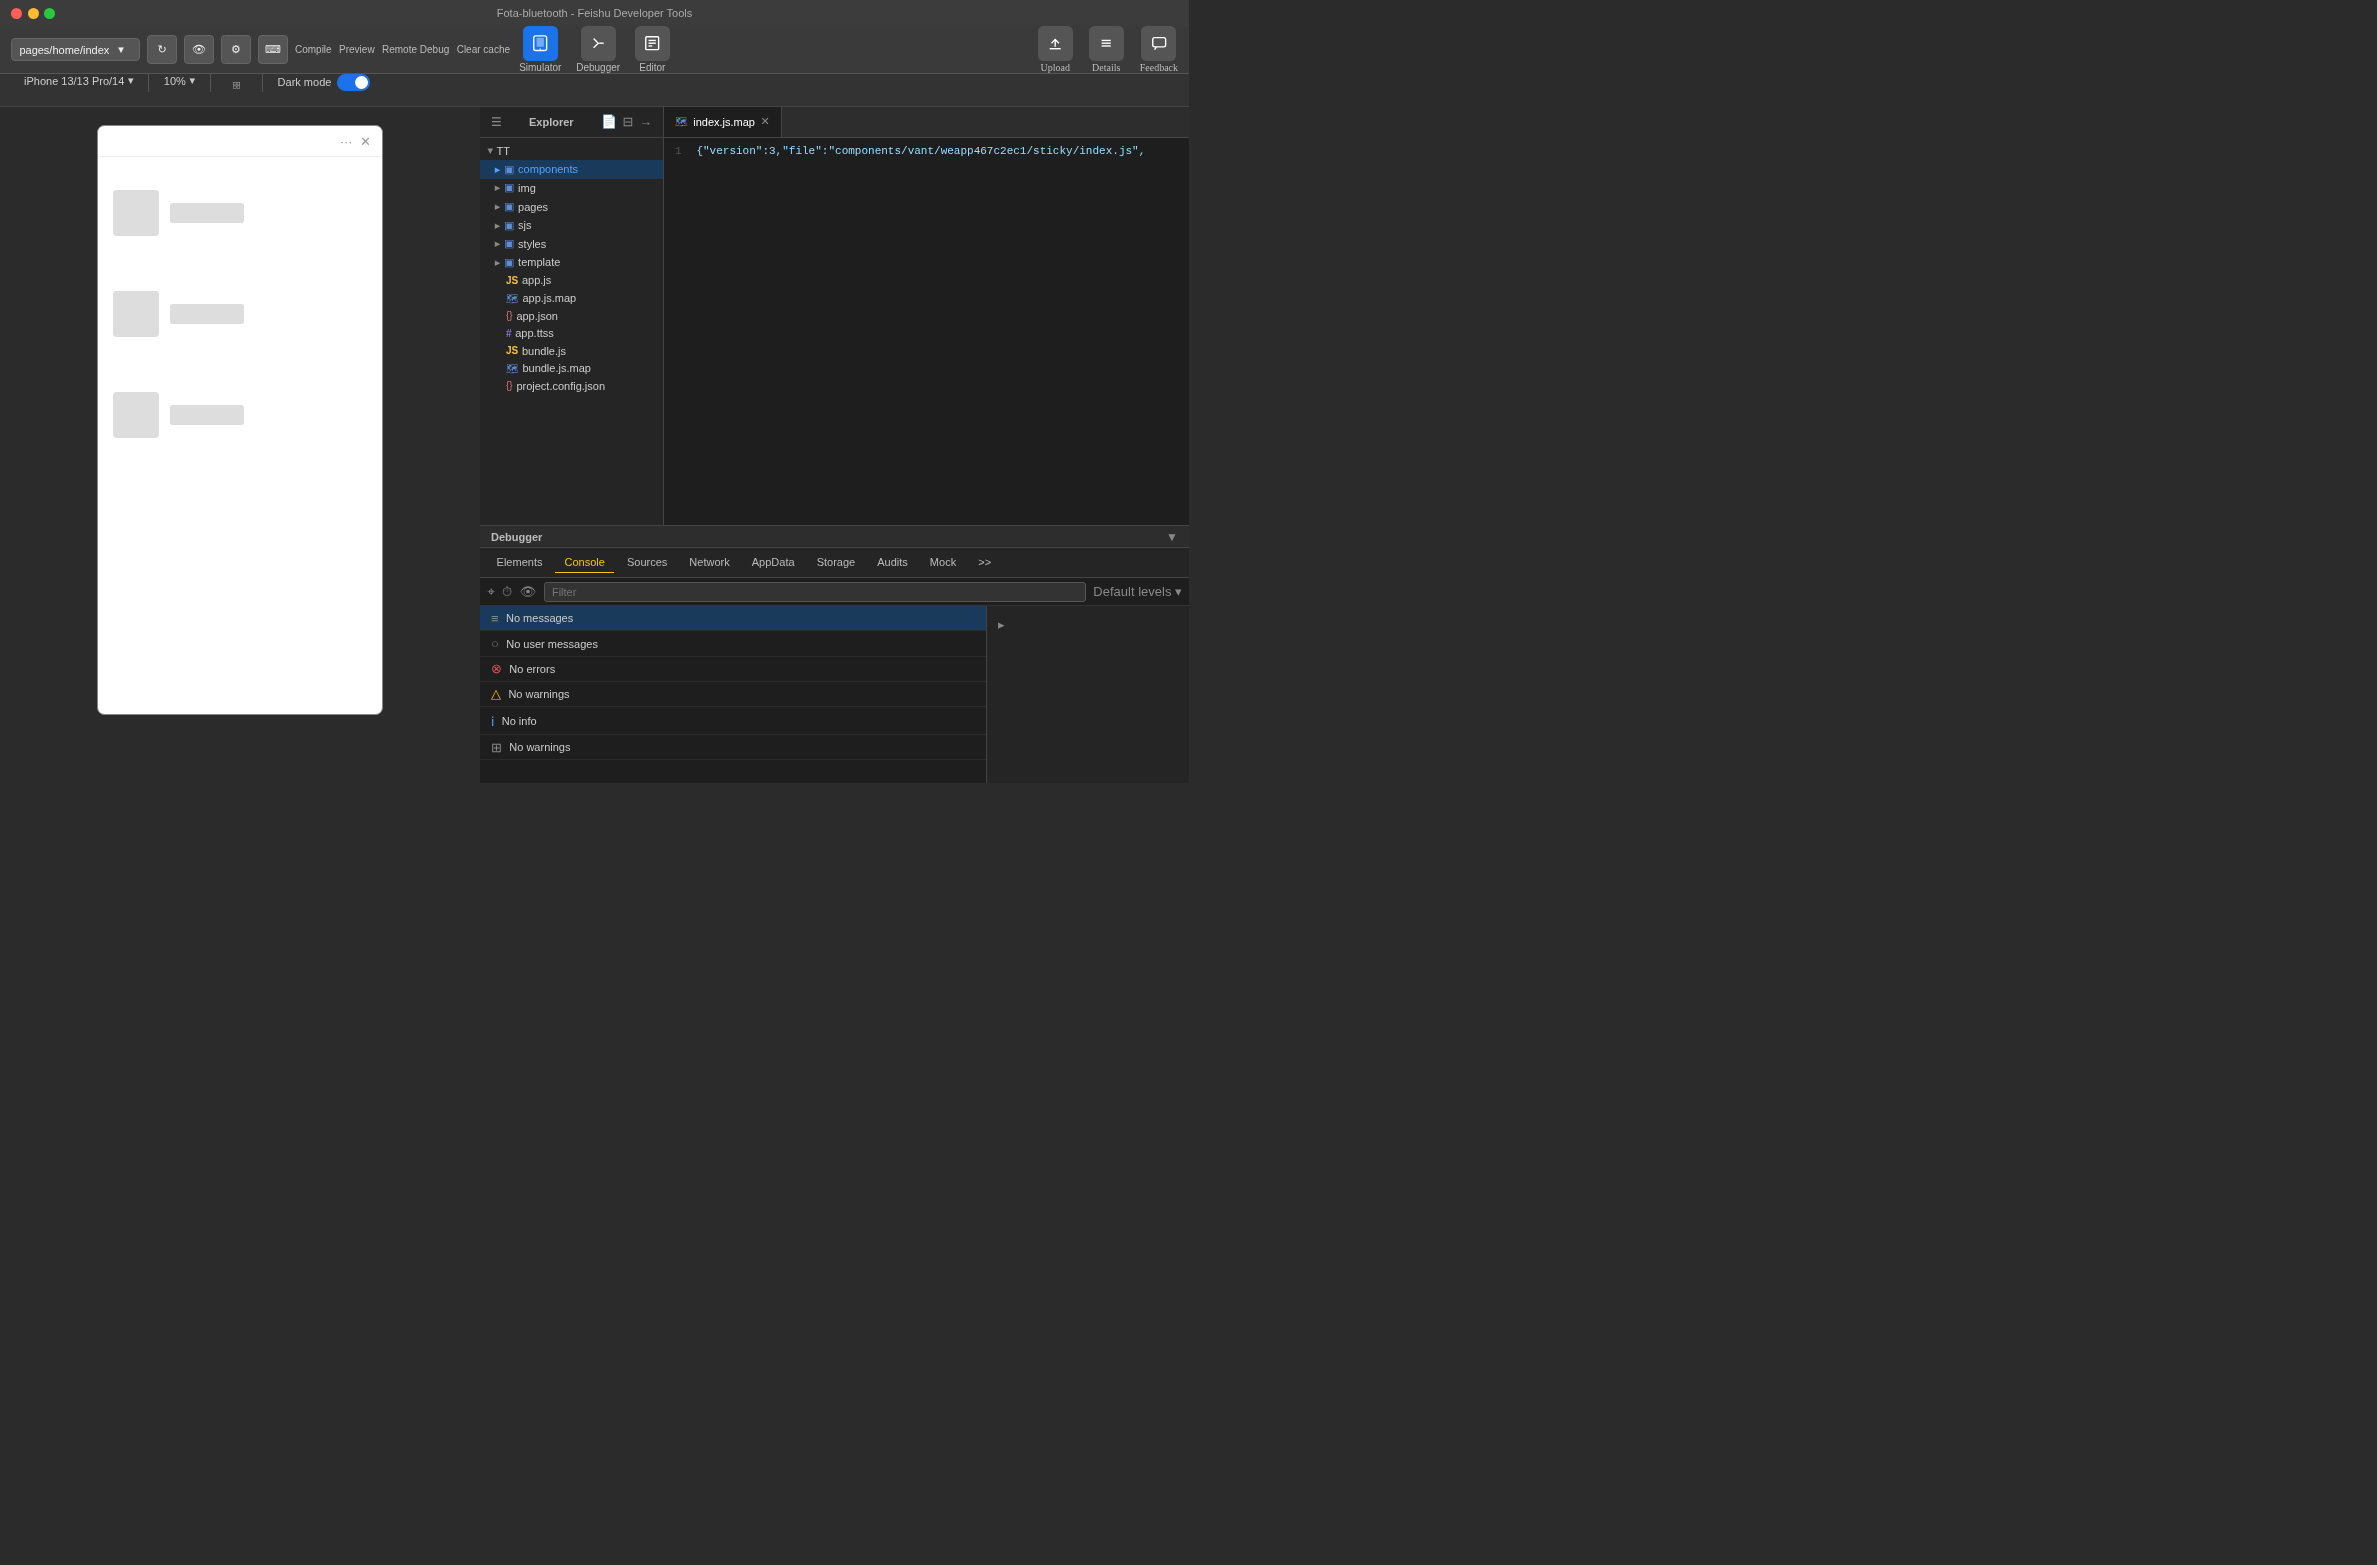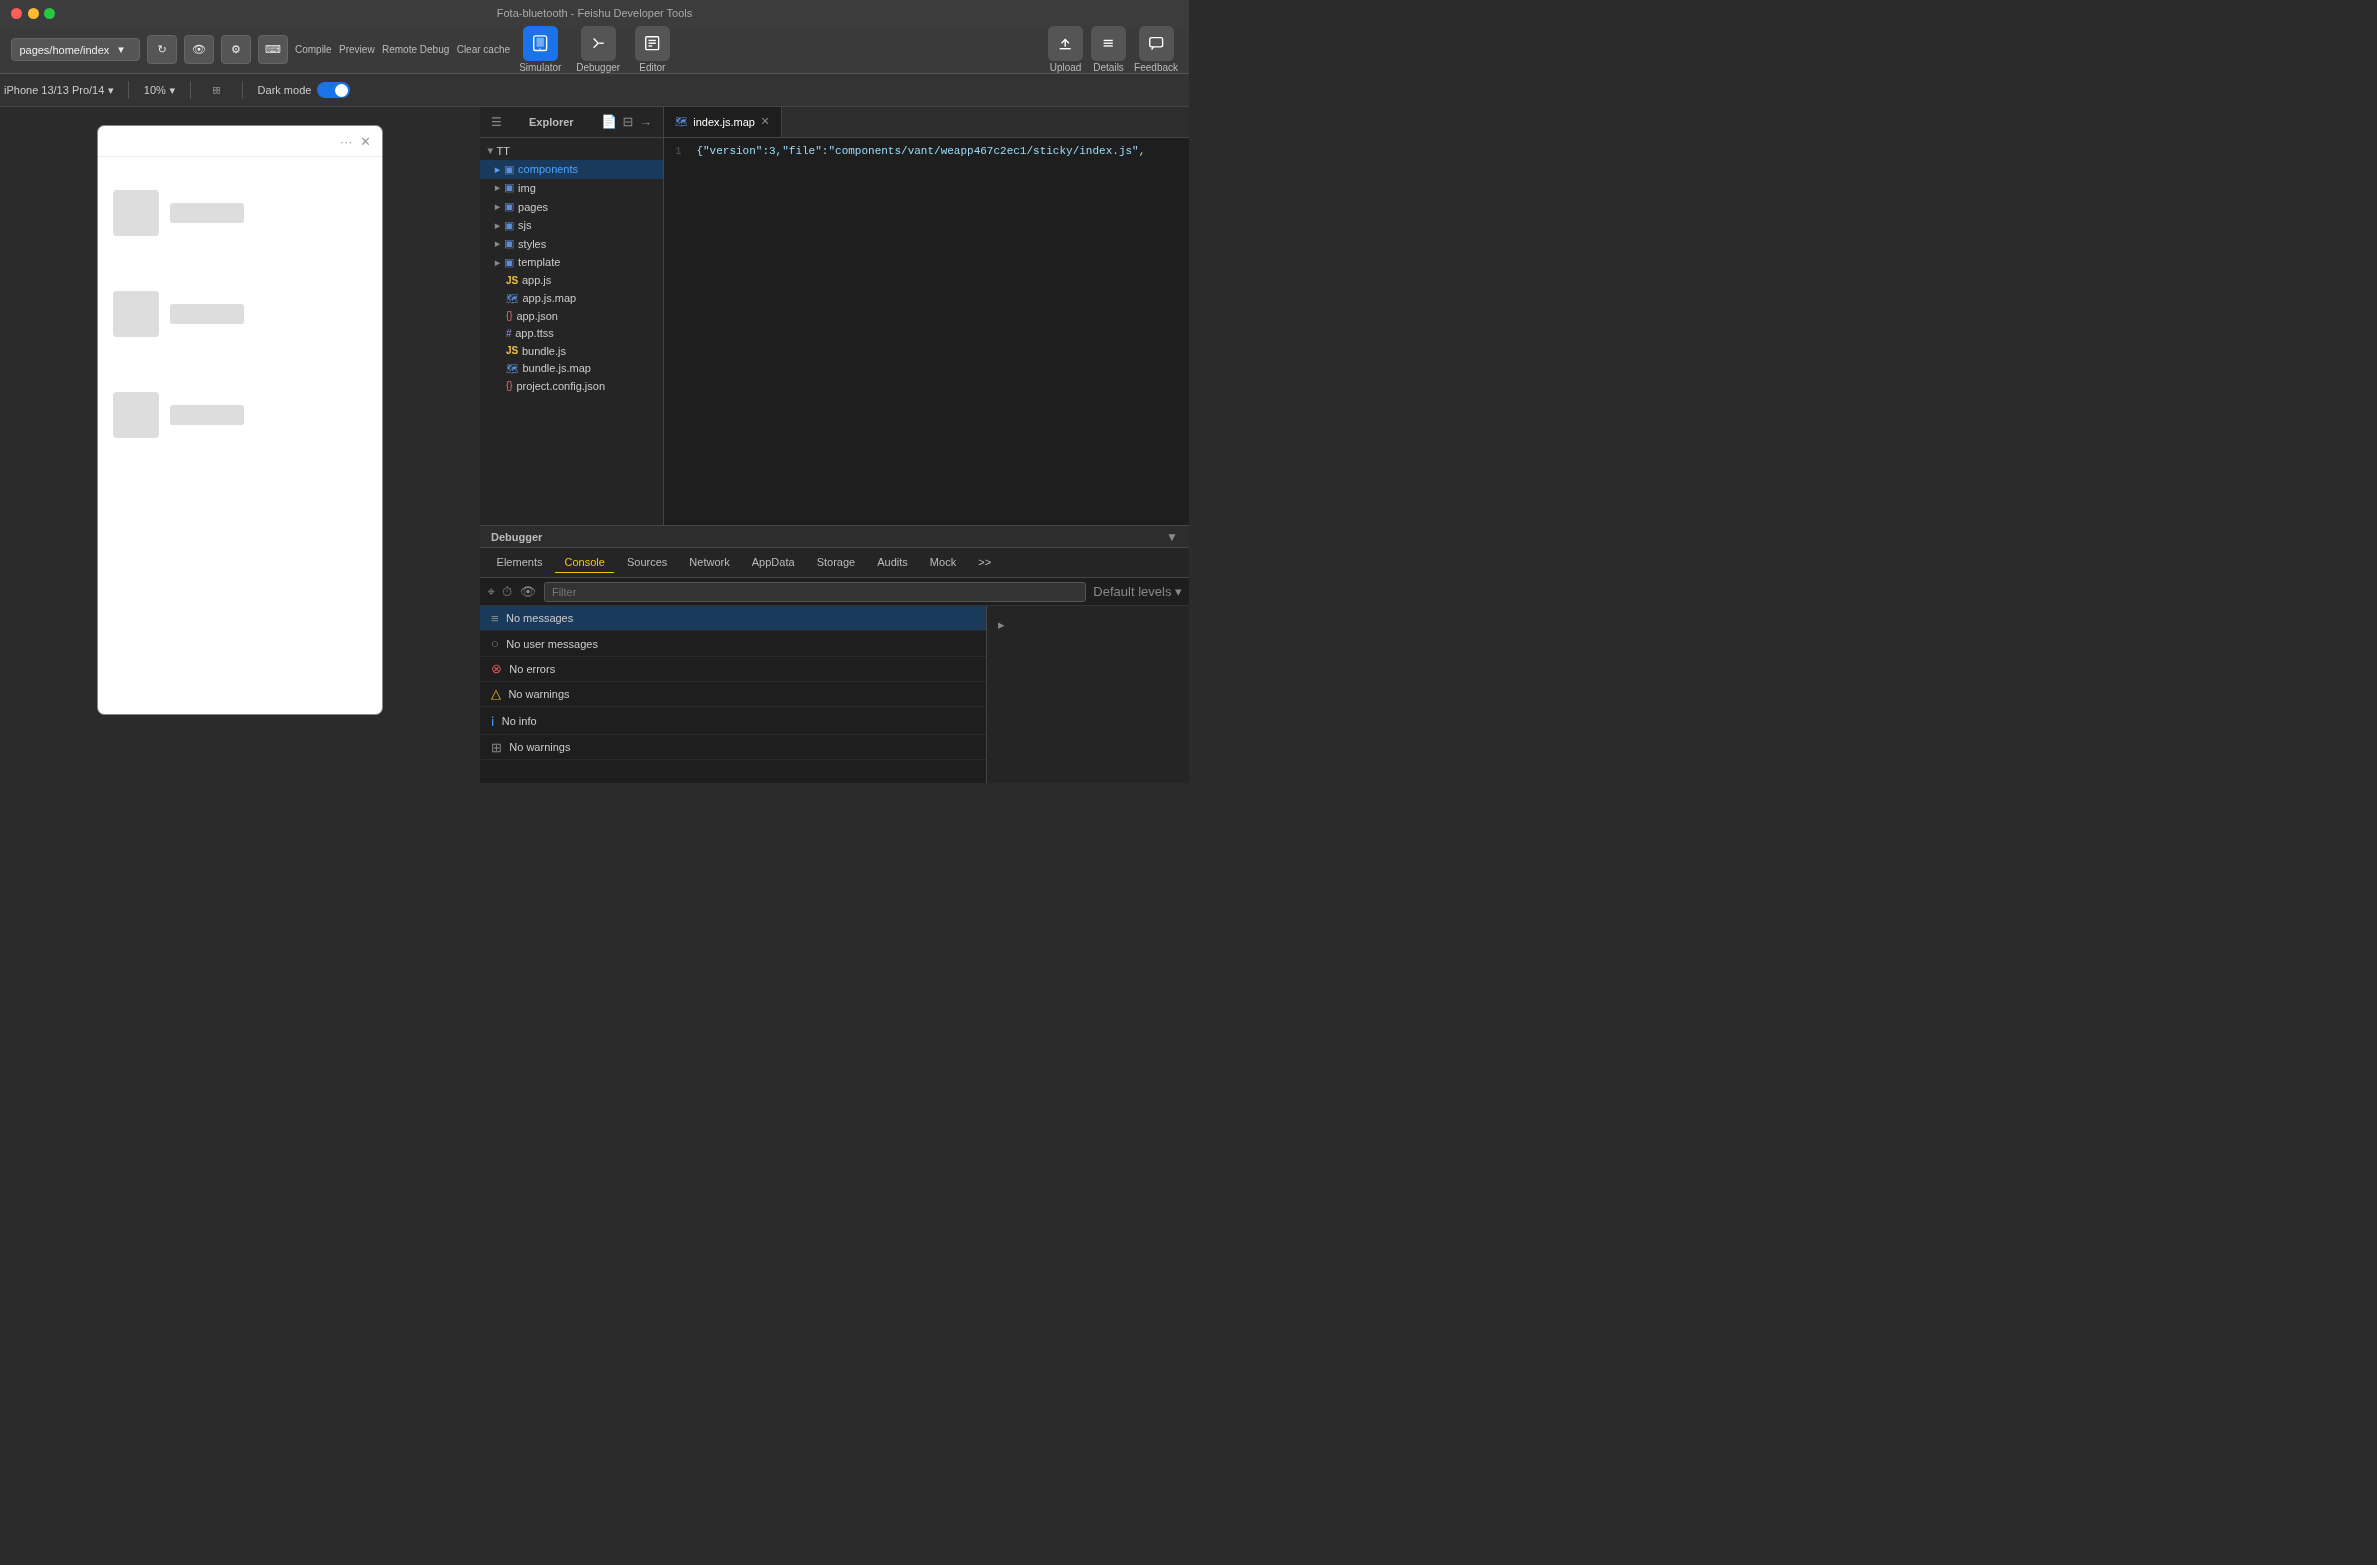--- a/index.html
+++ b/index.html
@@ -26,21 +26,21 @@
       background: #3a3a3a;
       height: 48px;
       display: flex;
       align-items: center;
       padding: 0 11px;
       border-bottom: 0.9px solid #555;
       gap: 7.4px;
     }
     .toolbar-left { display: flex; align-items: center; gap: 7.4px; flex: 1; }
     .toolbar-center { display: flex; align-items: flex-end; gap: 14.8px; }
-    .toolbar-right { display: flex; align-items: center; gap: 8px; flex: 1; justify-content: flex-end; }
+    .toolbar-right { display: flex; align-items: center; gap: 16px; flex: 1; justify-content: flex-end; font-family: Liberation Serif, serif; }
 
     .page-selector {
       background: #555;
       border: 0.9px solid #666;
       border-radius: 4px;
       color: #eee;
       padding: 3.7px 7.4px;
       font-size: 11px;
       display: flex;
       align-items: center;
@@ -98,22 +98,22 @@
     }
     .sim-btn .icon-box.active { background: #1a73e8; }
     .sim-btn .icon-box.inactive { background: #555; }
     .sim-btn-label { font-size: 10px; color: #bbb; }
 
     
     .device-bar {
       background: #333;
       height: 33px;
       display: flex;
-      align-items: center;
-      padding: 0 4px;
+      align-items: flex-start;
+      padding: 0 24px;
       border-bottom: 0.9px solid #444;
       gap: 11px;
     }
     .device-selector {
       display: flex; align-items: center; gap: 3.7px;
       font-size: 11px; color: #ccc; cursor: pointer;
     }
     .zoom-selector {
       display: flex; align-items: center; gap: 3.7px;
       font-size: 11px; color: #ccc; cursor: pointer;

